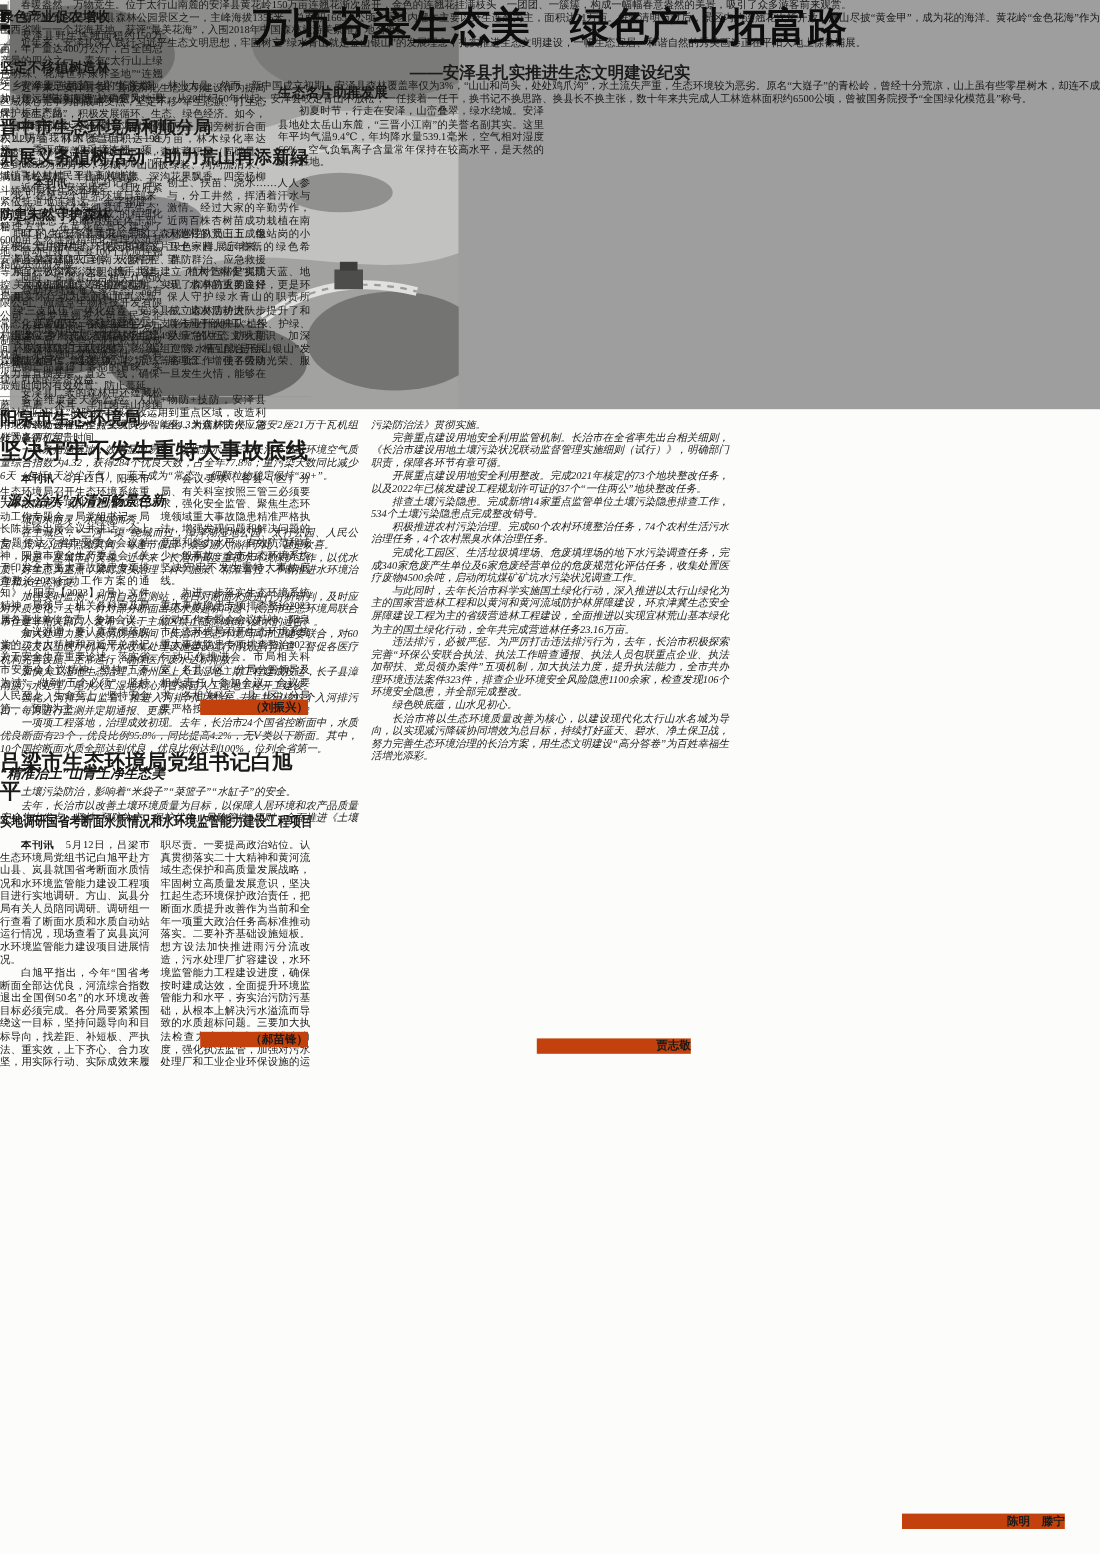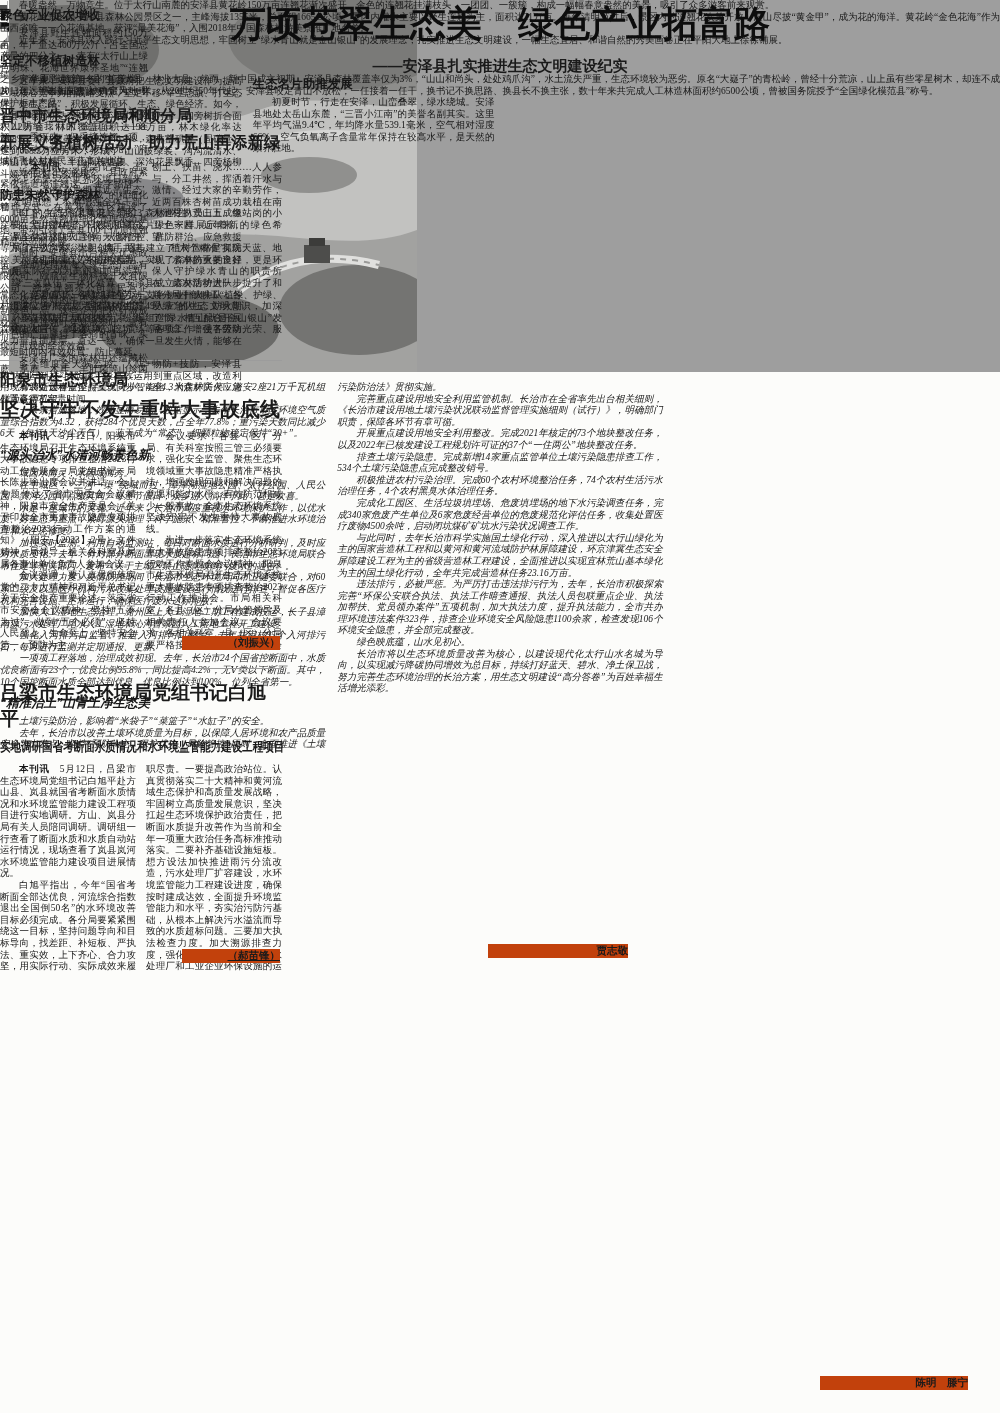--- a/index.html
+++ b/index.html
@@ -179,21 +179,21 @@
   </div>
   <div class="r-hr" style="top:668px;"></div>
 
   <div class="r-art" style="top:680px;">
     <div class="kicker-lg">吕梁市生态环境局党组书记白旭平</div>
     <div class="r-headline3">实地调研国省考断面水质情况和水环境监管能力建设工程项目</div>
     <div class="r-body bodytext" style="height:212px;">
         <p class="para"><b>本刊讯　</b>5月12日，吕梁市生态环境局党组书记白旭平赴方山县、岚县就国省考断面水质情况和水环境监管能力建设工程项目进行实地调研。方山、岚县分局有关人员陪同调研。调研组一行查看了断面水质和水质自动站运行情况，现场查看了岚县岚河水环境监管能力建设项目进展情况。</p>
         <p class="para">白旭平指出，今年“国省考断面全部达优良，河流综合指数退出全国倒50名”的水环境改善目标必须完成。各分局要紧紧围绕这一目标，坚持问题导向和目标导向，找差距、补短板、严执法、重实效，上下齐心、合力攻坚，用实际行动、实际成效来履职尽责。一要提高政治站位。认真贯彻落实二十大精神和黄河流域生态保护和高质量发展战略，牢固树立高质量发展意识，坚决扛起生态环境保护政治责任，把断面水质提升改善作为当前和全年一项重大政治任务高标准推动落实。二要补齐基础设施短板。想方设法加快推进雨污分流改造，污水处理厂扩容建设，水环境监管能力工程建设进度，确保按时建成达效，全面提升环境监管能力和水平，夯实治污防污基础，从根本上解决污水溢流而导致的水质超标问题。三要加大执法检查力度。加大溯源排查力度，强化执法监管，加强对污水处理厂和工业企业环保设施的运行监管，杜绝超标废水外排，用最严格的措施倒逼治污主体责任的落实，以水生态环境质量改善的实际成效，确保“一泓清水入黄河”。</p>
       </div>
-    <div class="byline-abs sans" style="right:2px;top:269px;width:90px;text-decoration:underline;">（郝苗锋）</div>
+    <div class="byline-abs sans" style="right:2px;top:258px;width:90px;">（郝苗锋）</div>
   </div>
 
   <div class="divider"></div>
 
   <div class="b-left bodytext">
       <p class="para">春暖盎然，万物竞生。位于太行山南麓的安泽县黄花岭150万亩连翘花渐次盛开，金色的连翘花挂满枝头，一团团、一簇簇，构成一幅幅春意盎然的美景，吸引了众多游客前来观赏。</p>
       <p class="para">黄花岭景区是安泽县森林公园景区之一，主峰海拔1355米，总面积1665.3公顷。景区内灌木主要以野生连翘为主，面积达21万亩。每年清明节过后，景区内的连翘花次第开放，漫山尽披“黄金甲”，成为花的海洋。黄花岭“金色花海”作为山西省唯一一个花海基地，获评“最美花海”，入围2018年中国森林旅游美景推广地名单。</p>
       <p class="para">近年来，安泽县深入践行习近平生态文明思想，牢固树立“绿水青山就是金山银山”的发展理念，扎实推进生态文明建设，一幅生态宜居、和谐自然的秀美画卷正在平阳大地上徐徐铺展。</p>
       <div class="subhead">坚定不移植树造林</div>
       <p class="para">安泽县是远近闻名的生态大县、林业大县。然而，新中国成立初期，安泽县森林覆盖率仅为3%，“山山和尚头，处处鸡爪沟”，水土流失严重，生态环境较为恶劣。原名“大嶷子”的青松岭，曾经十分荒凉，山上虽有些零星树木，却连不成片，远远望去如同患上“白癜风”一样。从20世纪50年代起，安泽县咬定青山不放松，一任接着一任干，换书记不换思路、换县长不换主张，数十年来共完成人工林造林面积约6500公顷，曾被国务院授予“全国绿化模范县”称号。</p>

